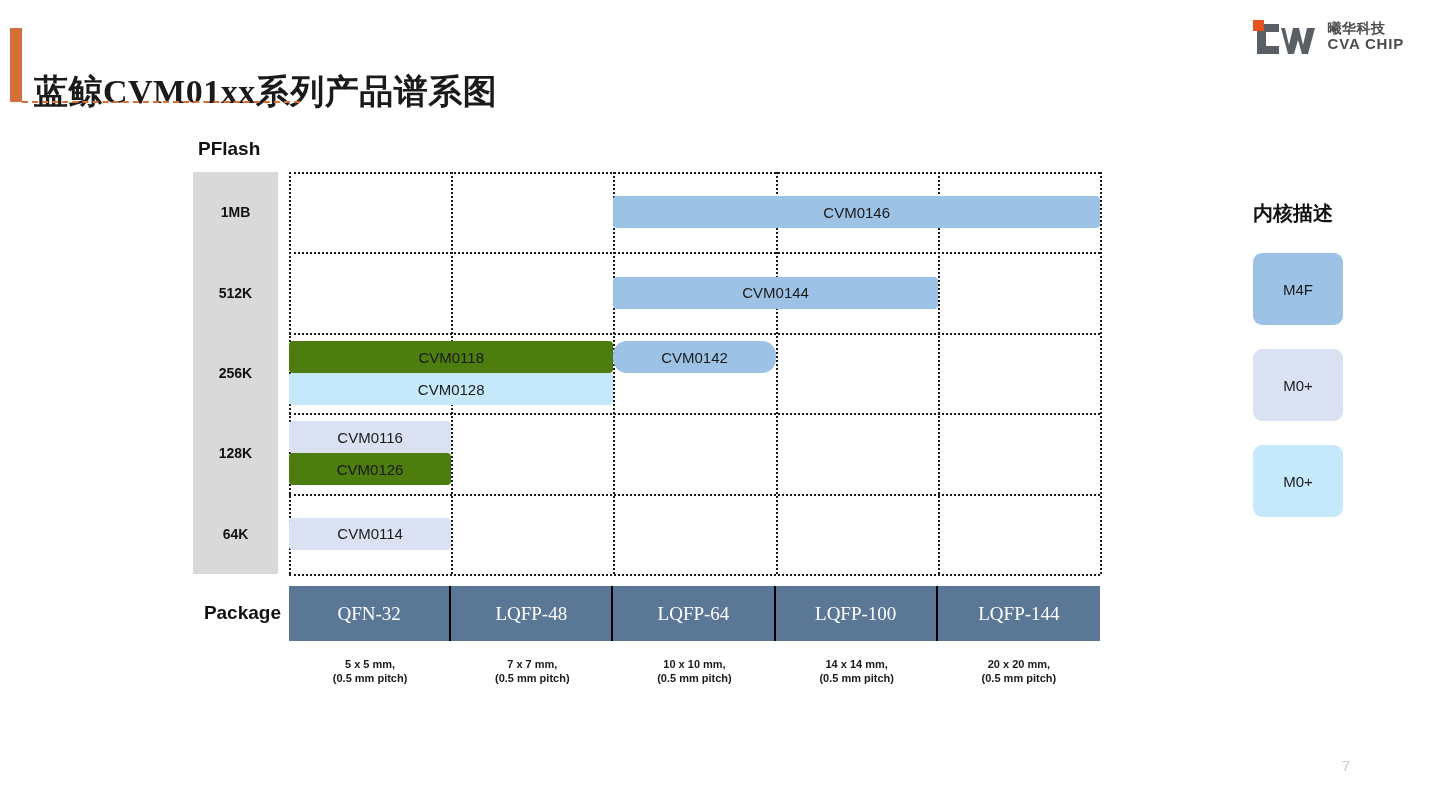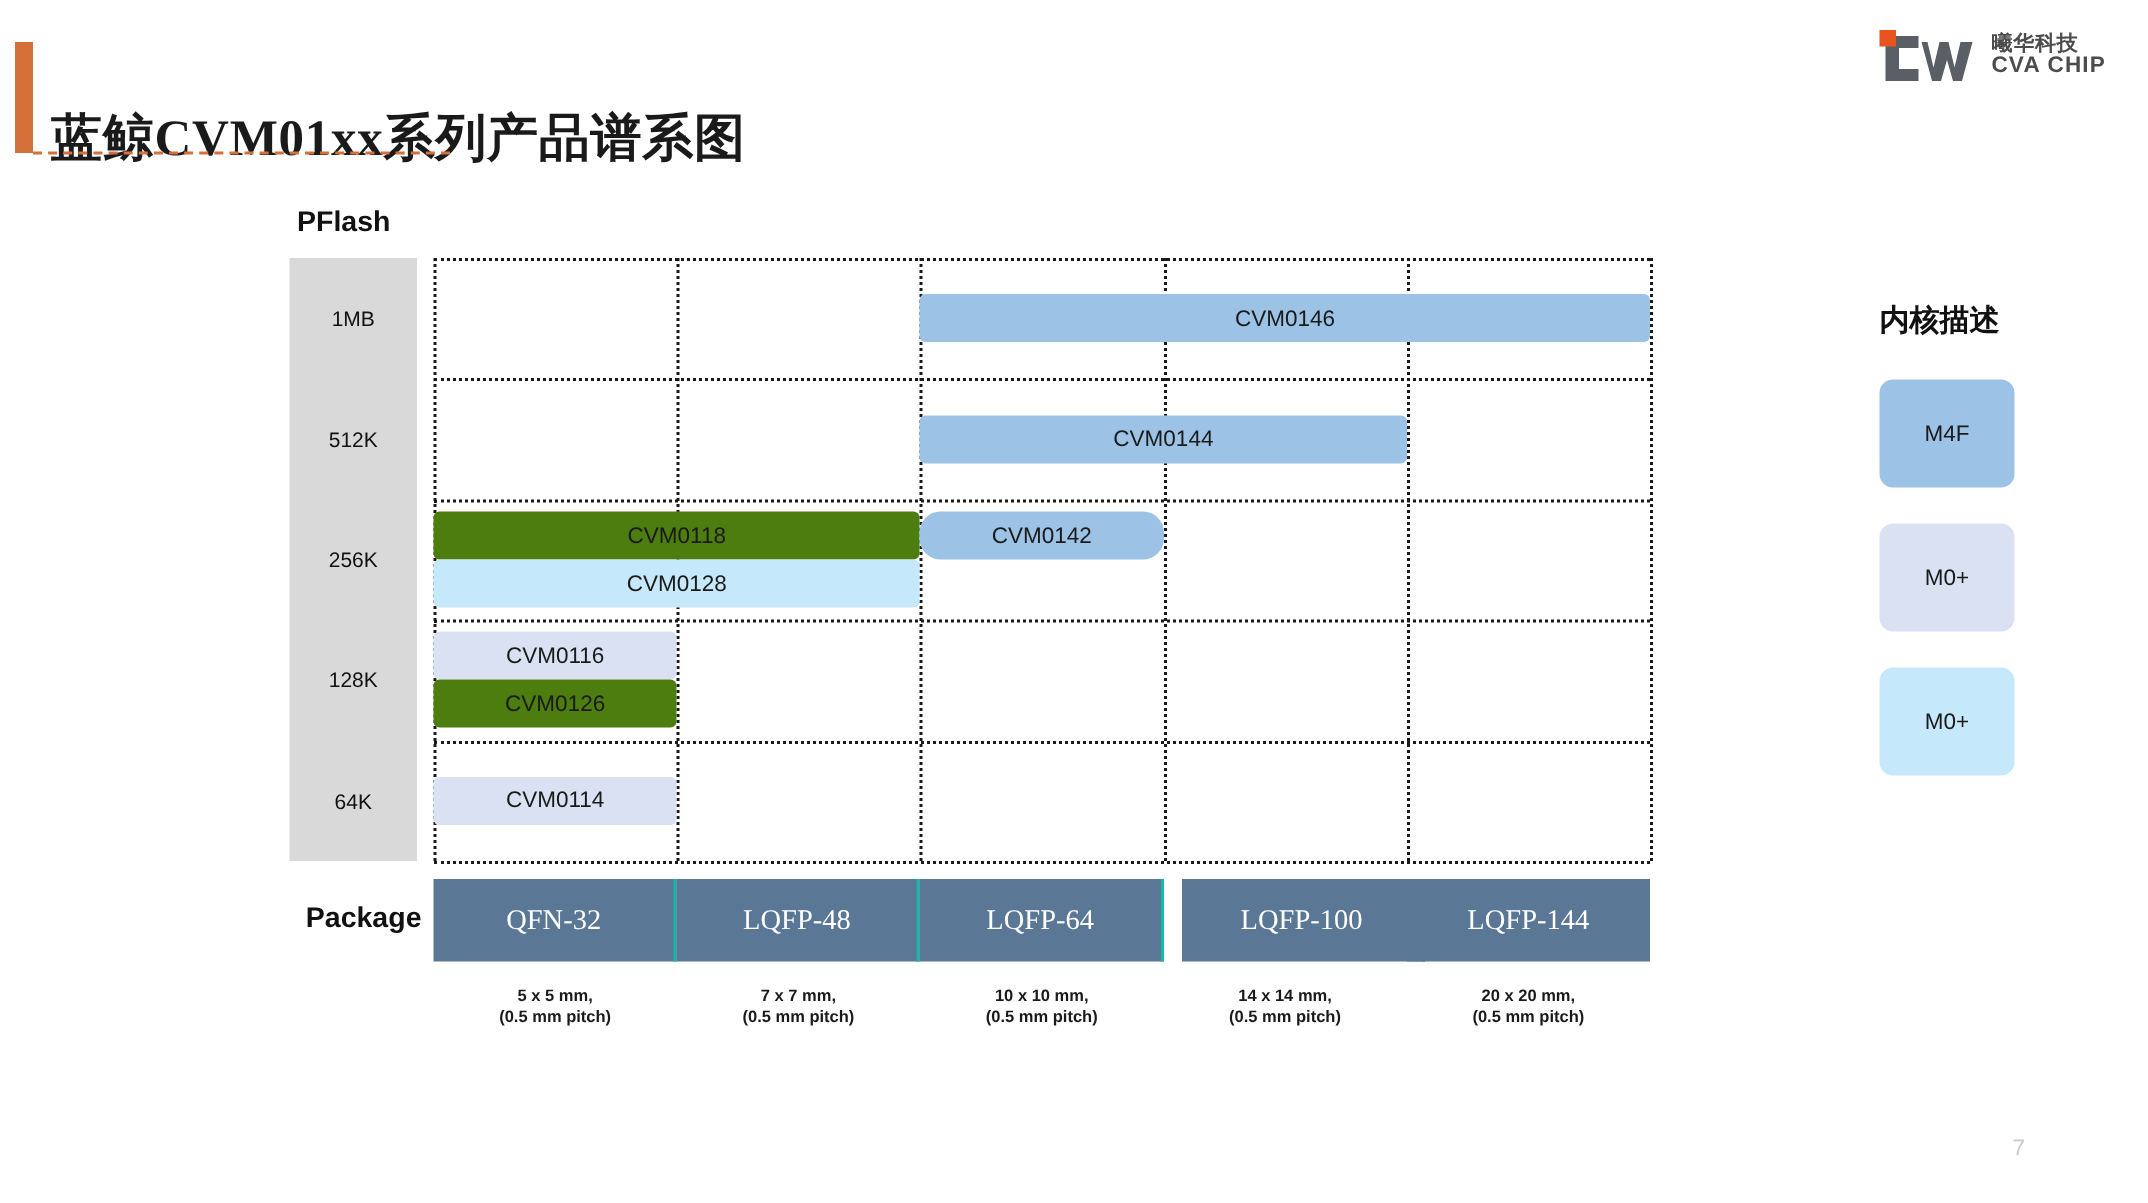--- a/index.html
+++ b/index.html
@@ -111,21 +111,21 @@
     background: #d9d9d9;
   }
   .ylabel {
     position: absolute;
     left: 193px;
     width: 85px;
     height: 22px;
     line-height: 22px;
     text-align: center;
     font-size: 14px;
-    font-weight: 400;
+    font-weight: 700;
     color: #111111;
   }
 
   #grid {
     position: absolute;
     left: 289px;
     top: 172px;
     width: 811px;
     height: 402px;
   }
@@ -170,21 +170,21 @@
     top: 586px;
     height: 55px;
     background: #5b7796;
     color: #ffffff;
     display: flex;
     align-items: center;
     justify-content: center;
     font-family: "Liberation Serif", serif;
     font-size: 19px;
     box-sizing: border-box;
-    border-right: 2px solid #14b8a6;
+    border-right: 2px solid #000000;
   }
   .pkg-cell.last { border-right: none; }
   .pkg-note {
     position: absolute;
     top: 658px;
     text-align: center;
     font-size: 11px;
     font-weight: 700;
     color: #1a1a1a;
     line-height: 1.25;
@@ -295,21 +295,21 @@
           <span>CVM0114</span>
         </div>
       </div>
   </div>
 
   <div id="package-label">Package</div>
   <div id="pkg-cells">
       <div class="pkg-cell" style="left: 289px; width: 162.2px;">QFN-32</div>
       <div class="pkg-cell" style="left: 451.2px; width: 162.2px;">LQFP-48</div>
       <div class="pkg-cell" style="left: 613.4px; width: 162.2px;">LQFP-64</div>
-      <div class="pkg-cell" style="left: 775.6px; width: 162.2px; margin-left: 12px;">LQFP-100</div>
+      <div class="pkg-cell" style="left: 775.6px; width: 162.2px;">LQFP-100</div>
       <div class="pkg-cell last" style="left: 937.8px; width: 162.2px;">LQFP-144</div>
     </div>
   <div id="pkg-notes">
       <div class="pkg-note" style="left: 289px; width: 162.2px;">5 x 5 mm,<br>(0.5 mm pitch)</div>
       <div class="pkg-note" style="left: 451.2px; width: 162.2px;">7 x 7 mm,<br>(0.5 mm pitch)</div>
       <div class="pkg-note" style="left: 613.4px; width: 162.2px;">10 x 10 mm,<br>(0.5 mm pitch)</div>
       <div class="pkg-note" style="left: 775.6px; width: 162.2px;">14 x 14 mm,<br>(0.5 mm pitch)</div>
       <div class="pkg-note" style="left: 937.8px; width: 162.2px;">20 x 20 mm,<br>(0.5 mm pitch)</div>
     </div>
 

